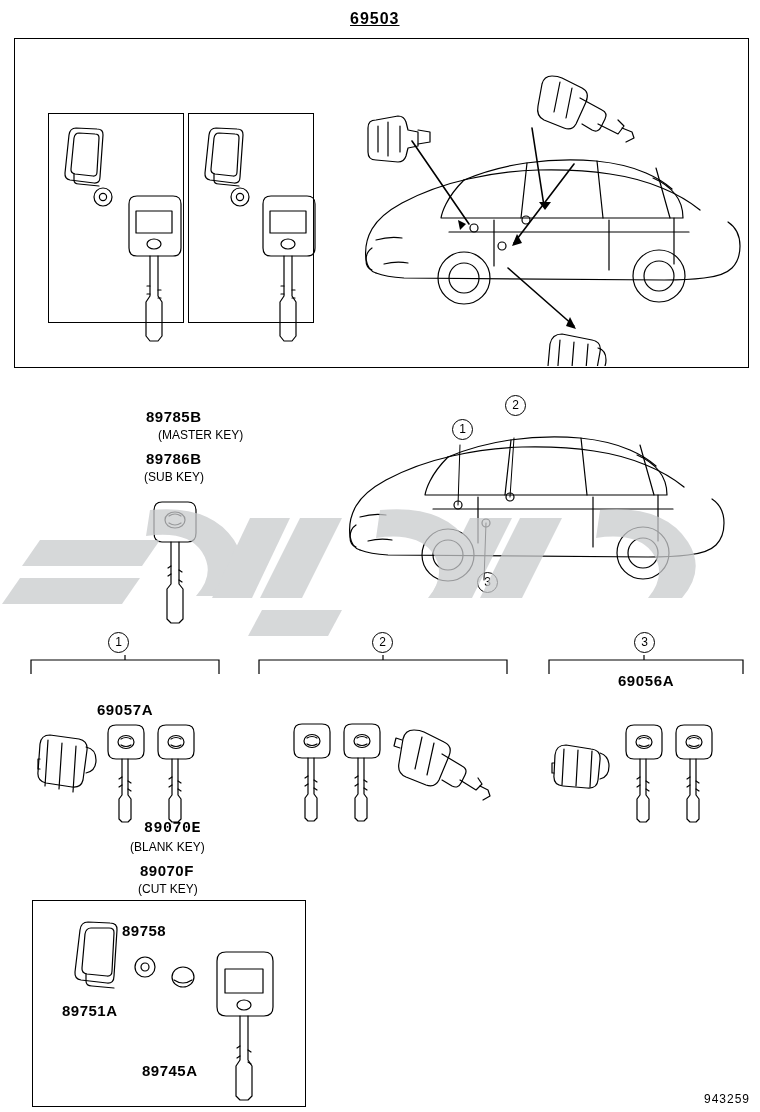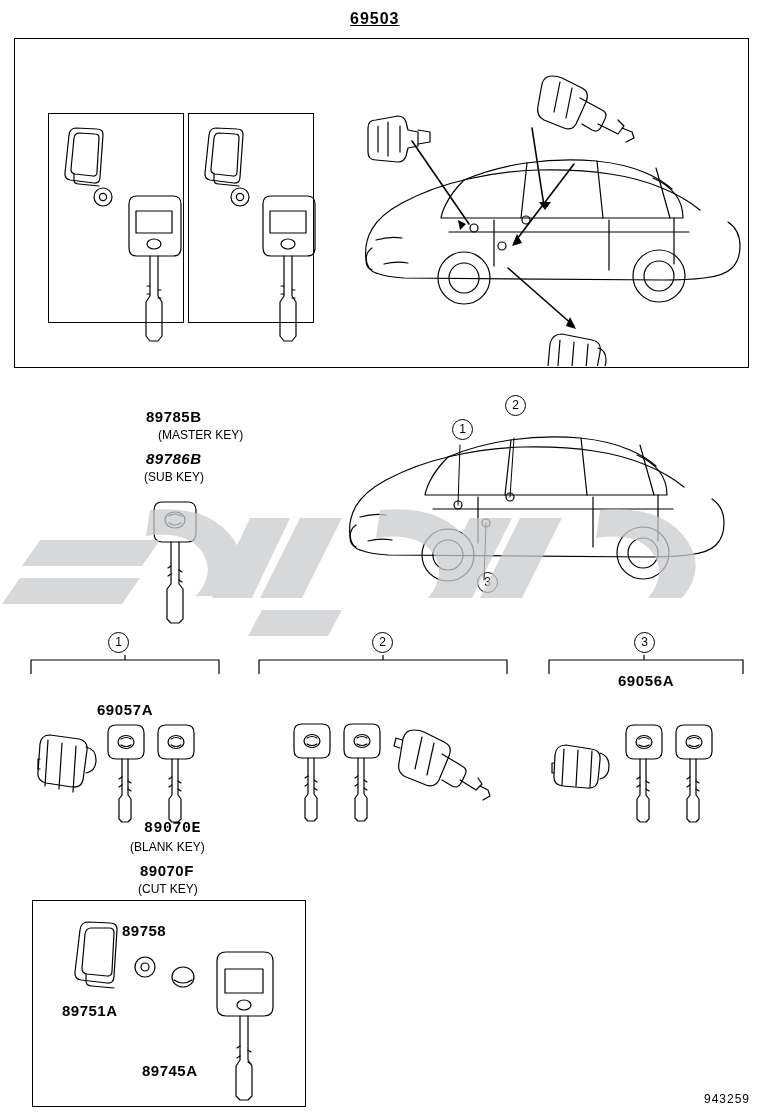--- a/index.html
+++ b/index.html
@@ -182,21 +182,21 @@
       <g transform="translate(530,290)">
         <path d="M18,6 q-10,0 -12,10 l-2,22 q-2,10 8,12 l28,4 q10,1 12,-8 l4,-22 q2,-10 -8,-12 z"></path>
         <path d="M16,12 l-3,38 M30,14 l-3,38 M44,16 l-3,38"></path>
         <path d="M54,20 q8,2 8,12 q0,10 -8,12"></path>
       </g>
     </g>
   </svg>
 
   <div class="lbl" style="left:146px; top:408px; font-size:15px;">89785B</div>
   <div class="lbl-sub" style="left:130px; top:428px; font-size:12px;margin-left:28px;">(MASTER KEY)</div>
-  <div class="lbl" style="left:146px; top:450px; font-size:15px;font-style:italic;">89786B</div>
+  <div class="lbl" style="left:146px; top:450px; font-size:15px;">89786B</div>
   <div class="lbl-sub" style="left:144px; top:470px; font-size:12px;">(SUB KEY)</div>
 
   <svg style="position:absolute; left:148px; top:492px;" width="70" height="140" viewBox="0 0 70 140">
     <g fill="none" stroke="#000" stroke-width="1.2" stroke-linejoin="round" stroke-linecap="round">
       <path d="M14,10 q-8,0 -8,9 l0,22 q0,9 8,9 l26,0 q8,0 8,-9 l0,-22 q0,-9 -8,-9 z"></path>
       <ellipse cx="27" cy="28" rx="10" ry="8"></ellipse>
       <path d="M21,24 q6,-4 12,0 M21,31 q6,4 12,0"></path>
       <path d="M23,50 l0,42 l-4,5 l0,30 l4,4 l8,0 l4,-4 l0,-30 l-4,-5 l0,-42"></path>
       <path d="M23,74 l-3,2 M23,82 l-3,2 M31,78 l3,2 M31,88 l3,2"></path>
     </g>

